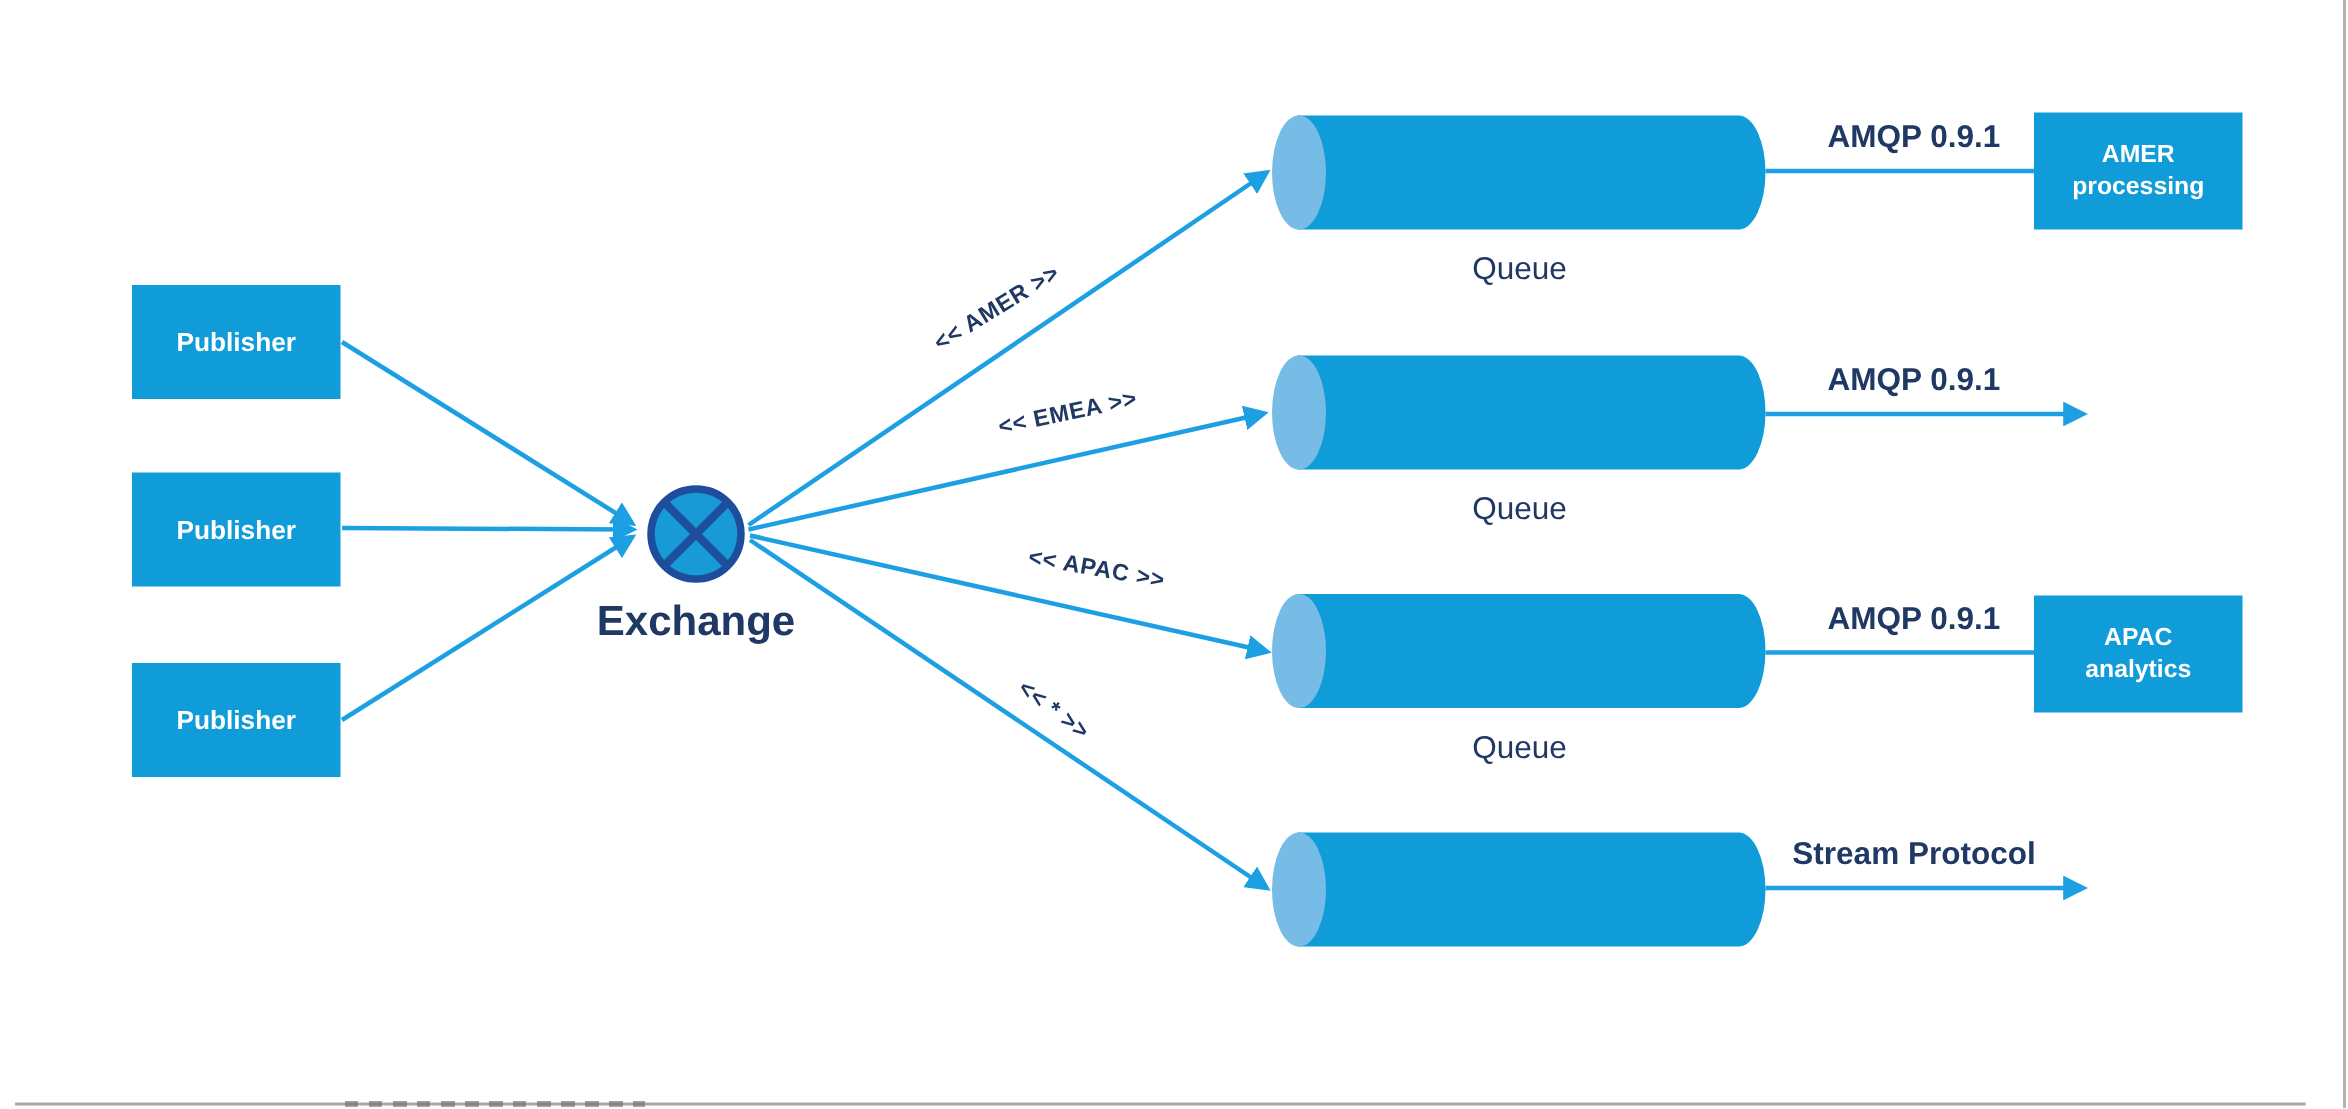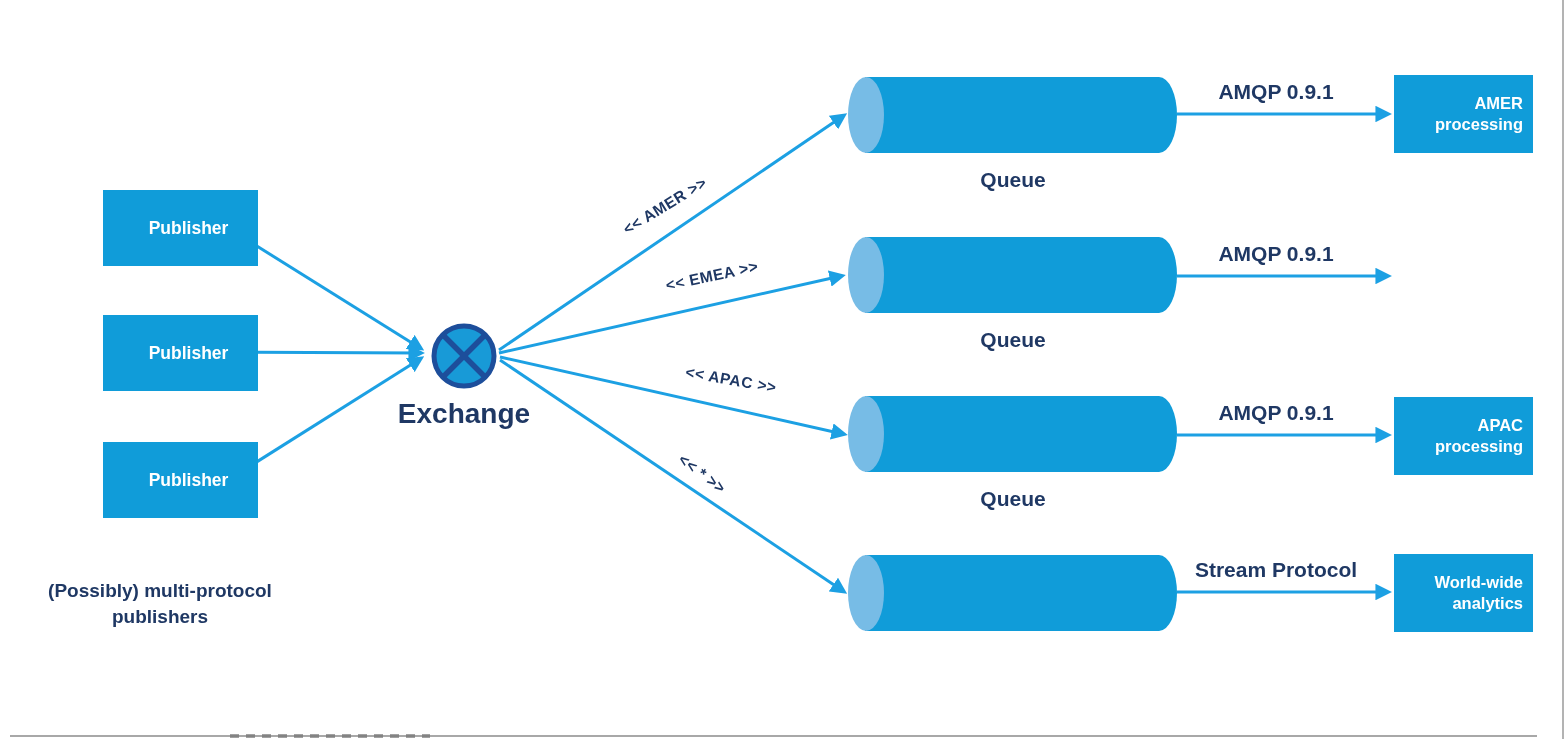--- a/index.html
+++ b/index.html
@@ -16,22 +16,22 @@
     position:relative;width:1565px;height:739px;background:#ffffff;
     font-family:"Liberation Sans", sans-serif;overflow:hidden;
   }
   .arrows{position:absolute;left:0;top:0;width:1565px;height:739px;}
   .arrow-line{stroke:var(--arrow);stroke-width:3;fill:none;}
   .box{
     position:absolute;background:var(--node-fill);color:var(--box-text);
     display:flex;align-items:center;justify-content:center;text-align:center;
     font-weight:bold;
   }
-  .publisher{left:103px;width:139px;height:76px;font-size:17.5px;padding-left:16px;}
-  .consumer{left:1394px;width:139px;height:78px;font-size:16.5px;line-height:1.3;padding:0 10px;box-sizing:border-box;text-align:right;}
+  .publisher{left:88px;width:139px;height:76px;font-size:17.5px;}
+  .consumer{left:1356px;width:139px;height:78px;font-size:16.5px;line-height:1.3;padding:0 10px;box-sizing:border-box;}
   .caption{
     position:absolute;left:10px;top:578px;width:300px;text-align:center;
     color:var(--label-navy);font-weight:bold;font-size:19px;line-height:1.35;
   }
   .exchange-svg{position:absolute;left:429px;top:321px;}
   .exchange-label{
     position:absolute;left:394px;top:398px;width:140px;text-align:center;
     color:var(--label-navy);font-weight:bold;font-size:28px;
   }
   .cyl{position:absolute;left:848px;width:329px;height:76px;}
@@ -39,21 +39,21 @@
     position:absolute;left:17px;right:0;top:0;bottom:0;
     background:var(--node-fill);
     border-radius:0 18px 18px 0 / 0 38px 38px 0;
   }
   .cyl-cap{
     position:absolute;left:0;top:0;width:36px;height:76px;
     background:var(--cylinder-cap);border-radius:50%;
   }
   .node-label{
     position:absolute;left:848px;width:330px;text-align:center;
-    color:var(--label-navy);font-weight:bold;font-size:21px;
+    color:var(--label-navy);font-weight:normal;font-size:21px;
   }
   .protocol-label{
     position:absolute;left:1176px;width:200px;text-align:center;
     color:var(--label-navy);font-weight:bold;font-size:21px;white-space:nowrap;
   }
   .binding-label{
     position:absolute;color:var(--label-navy);font-weight:bold;font-size:15.5px;
     white-space:nowrap;letter-spacing:.5px;
   }
   .b-amer{left:665px;top:206px;transform:translate(-50%,-50%) rotate(-31.5deg);}
@@ -98,21 +98,20 @@
   <div class="box publisher" style="top:190px">
     <span>Publisher</span>
   </div>
   <div class="box publisher" style="top:315px">
     <span>Publisher</span>
   </div>
   <div class="box publisher" style="top:442px">
     <span>Publisher</span>
   </div>
 
-  <div class="caption">(Possibly) multi-protocol publishers</div>
 
   <svg class="exchange-svg" width="70" height="70">
     <circle cx="35" cy="35" r="30" fill="#189AD7" stroke="#1D4E9B" stroke-width="5"></circle>
     <line x1="14" y1="14" x2="56" y2="56" stroke="#1D4E9B" stroke-width="5.5"></line>
     <line x1="56" y1="14" x2="14" y2="56" stroke="#1D4E9B" stroke-width="5.5"></line>
   </svg>
   <div class="exchange-label">Exchange</div>
 
   <div class="binding-label b-amer">&lt;&lt; AMER &gt;&gt;</div>
   <div class="binding-label b-emea">&lt;&lt; EMEA &gt;&gt;</div>
@@ -136,29 +135,26 @@
   <div class="node-label" style="top:328px">Queue</div>
   <div class="protocol-label" style="top:242px">AMQP 0.9.1</div>
 
   <div class="cyl" style="top:396px">
     <div class="cyl-body"></div>
     <div class="cyl-cap"></div>
   </div>
   <div class="node-label" style="top:487px">Queue</div>
   <div class="protocol-label" style="top:401px">AMQP 0.9.1</div>
   <div class="box consumer" style="top:397px">
-    <span>APAC processing</span>
+    <span>APAC analytics</span>
   </div>
 
   <div class="cyl" style="top:555px">
     <div class="cyl-body"></div>
     <div class="cyl-cap"></div>
   </div>
   <div class="protocol-label" style="top:558px">Stream Protocol</div>
-  <div class="box consumer" style="top:554px">
-    <span>World-wide analytics</span>
-  </div>
 
   <div class="edge-bottom"></div>
   <div class="edge-bottom-marks"></div>
   <div class="edge-right"></div>
 
 </div>
 
 </body></html>

